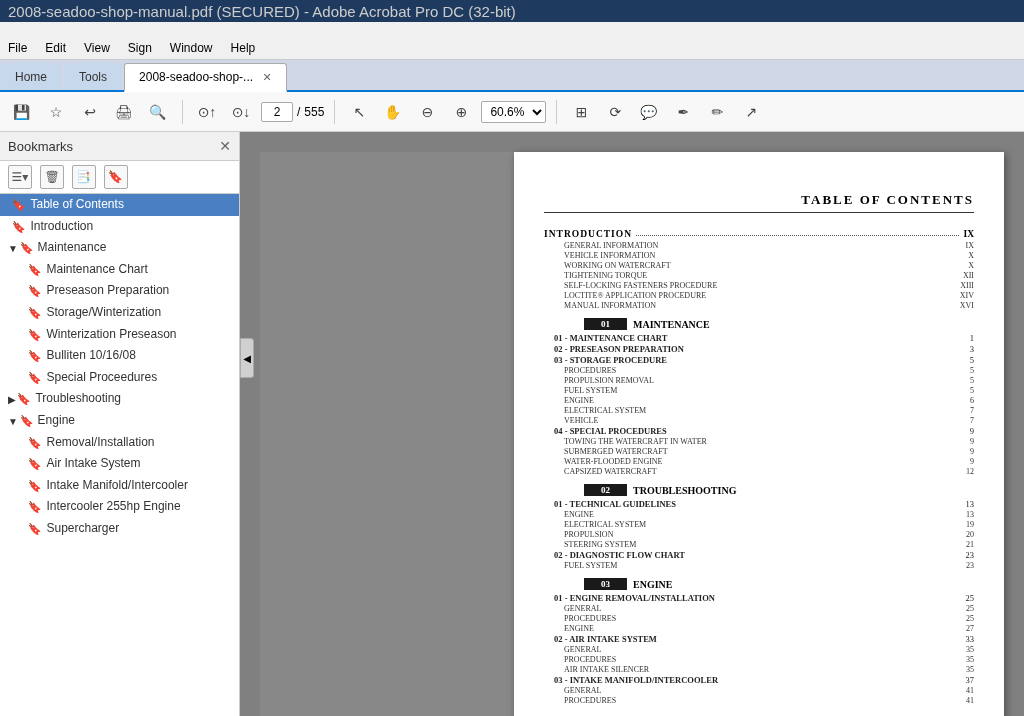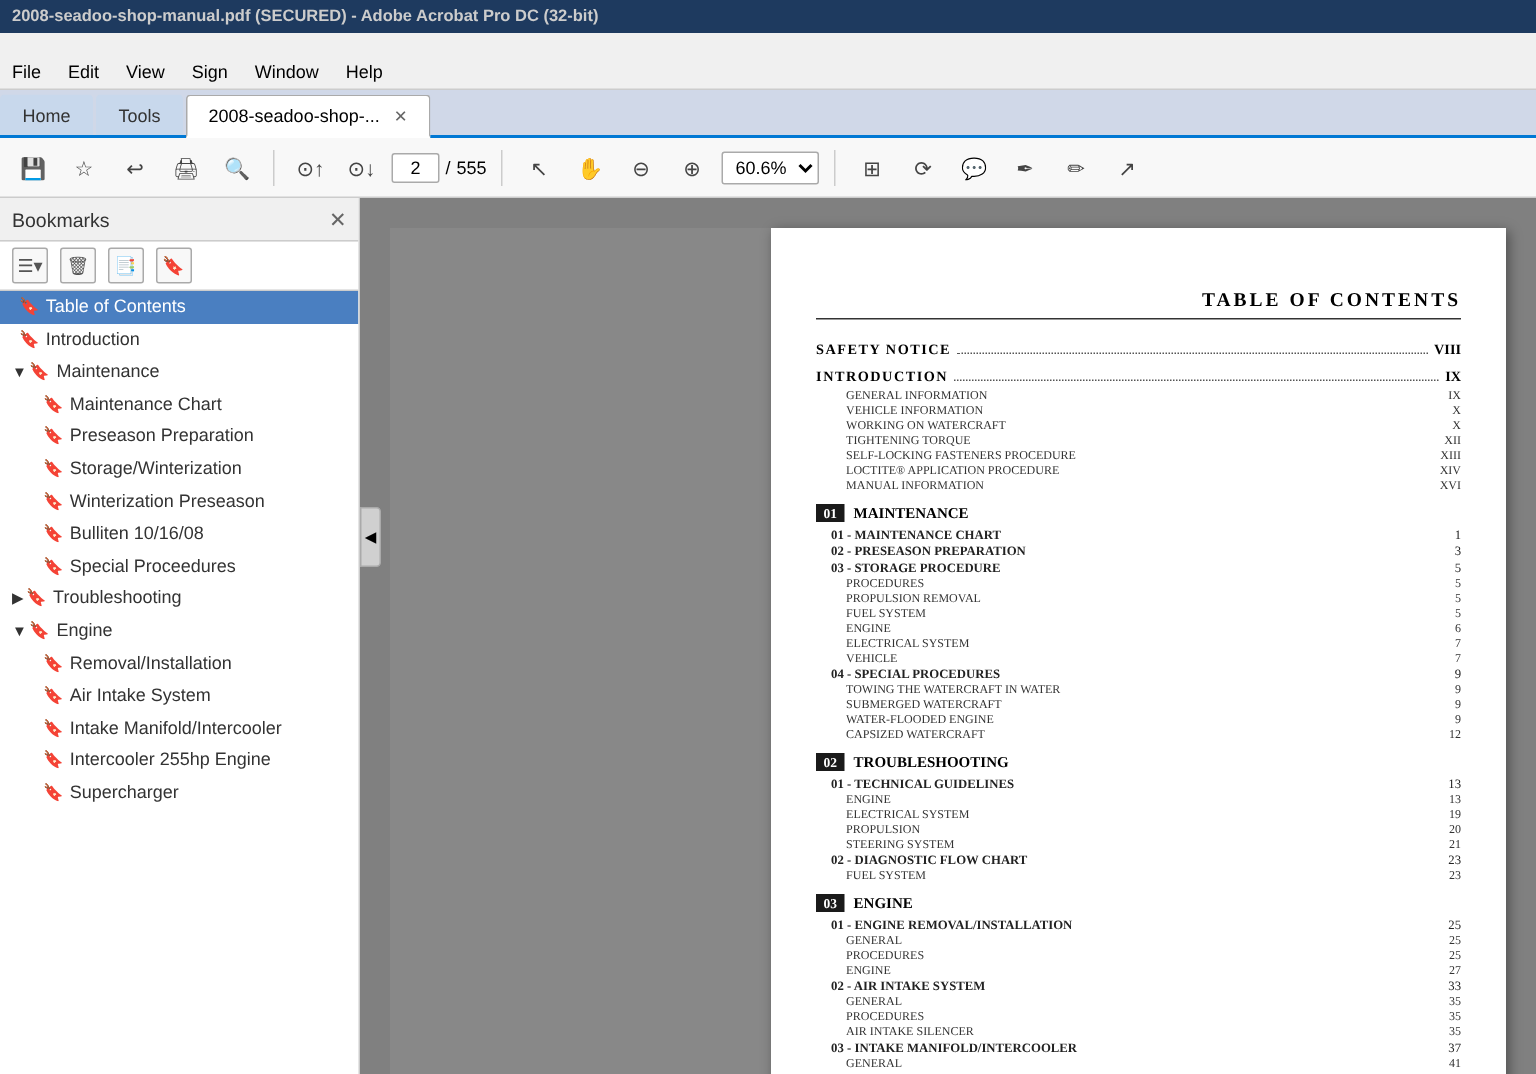--- a/index.html
+++ b/index.html
@@ -9,21 +9,21 @@
     .title-bar {
       background: #1e3a5f;
       color: white;
       padding: 3px 8px;
       font-size: 11px;
       display: flex;
       align-items: center;
       gap: 8px;
       height: 22px;
     }
-    .title-bar-text { color: #ccc; font-size: 11px; font-weight: bold; }
+    .title-bar-text { color: #ccc; font-size: 15px; }
 
     
     .menu-bar {
       background: #f0f0f0;
       border-bottom: 1px solid #ccc;
       padding: 2px 4px;
       display: flex;
       gap: 10px;
       height: 38px;
       align-items: flex-end;
@@ -244,23 +244,24 @@
       font-weight: bold;
       text-transform: uppercase;
       display: flex;
       align-items: center;
       margin-bottom: 3px;
       margin-top: 8px;
     }
     .ch-num {
       background: #1a1a1a;
       color: white;
-      padding: 1px 5px;
+      padding: 1px 17px;
       margin-right: 6px;
       font-size: 9px;
+      margin-left: 40px;
     }
   </style>
 </head>
 <body>
 
 <div class="title-bar">
   <span class="title-bar-text">2008-seadoo-shop-manual.pdf (SECURED) - Adobe Acrobat Pro DC (32-bit)</span>
 </div>
 
 <div class="menu-bar">
@@ -425,27 +426,20 @@
 
   <div class="collapse-arrow">◀</div>
 
   <div class="pdf-area">
 
     <div style="width:260px; background:#888; min-height:650px; margin-right:0;"></div>
 
     <div class="pdf-page">
       <div class="toc-title">TABLE OF CONTENTS</div>
 
-      <div class="toc-section">
-        <div class="toc-main">
-          <span class="toc-main-title">SAFETY NOTICE</span>
-          <span class="toc-dots"></span>
-          <span class="toc-page">VIII</span>
-        </div>
-      </div>
 
       <div class="toc-section">
         <div class="toc-main">
           <span class="toc-main-title">INTRODUCTION</span>
           <span class="toc-dots"></span>
           <span class="toc-page">IX</span>
         </div>
         <div class="toc-sub-item">
             <span>GENERAL INFORMATION</span>
             <span>IX</span>

